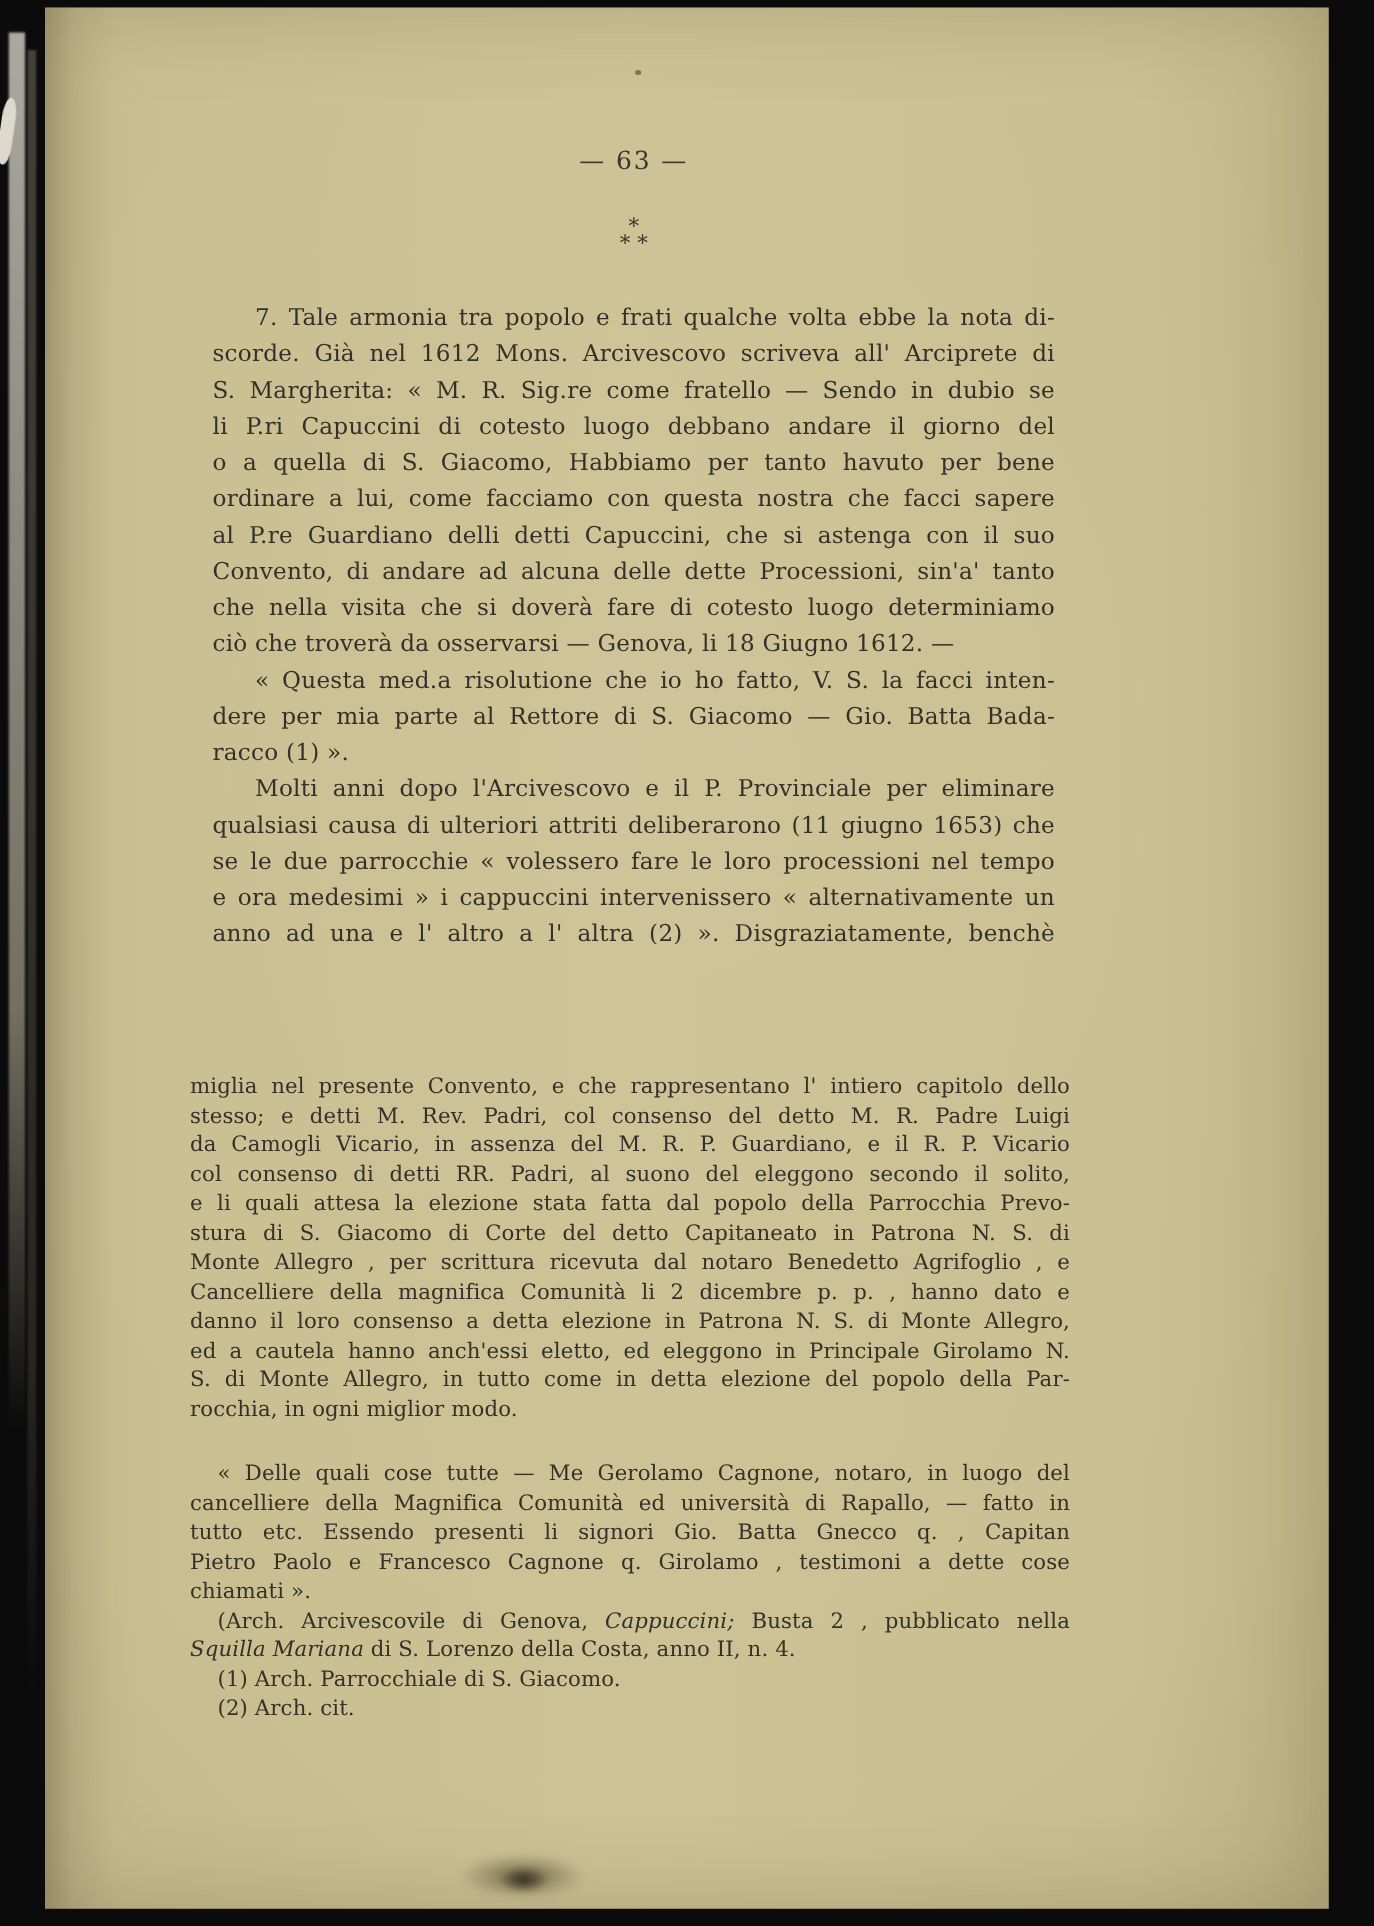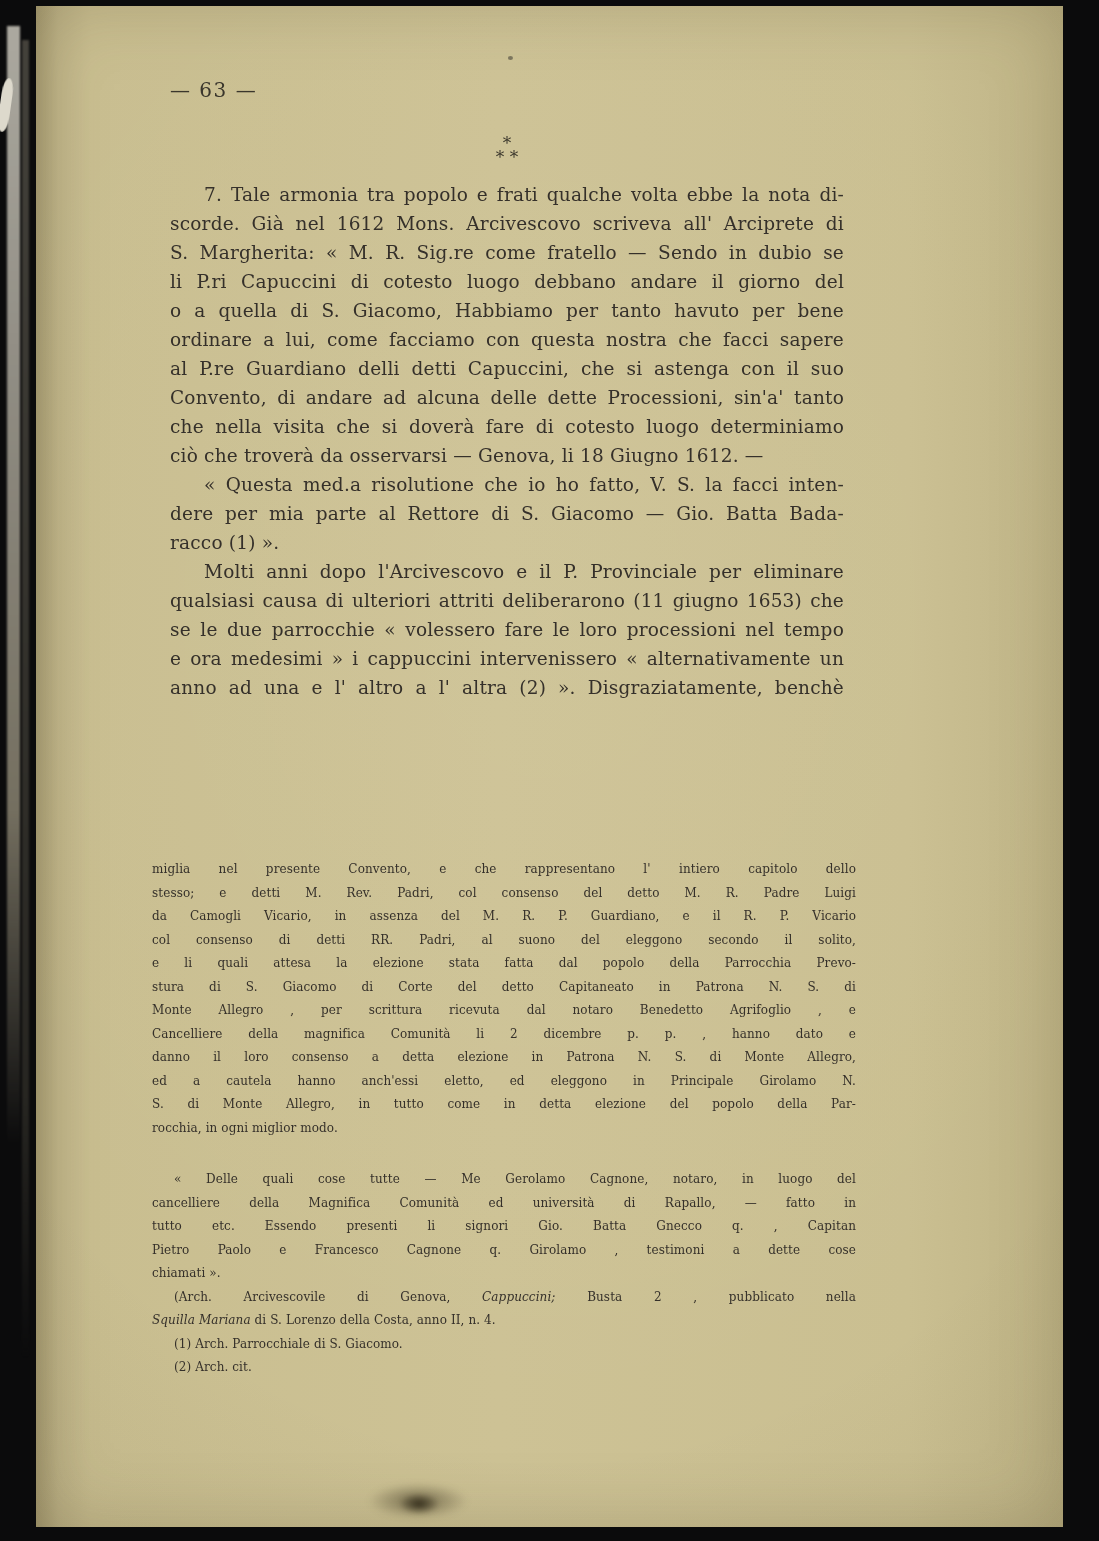--- a/index.html
+++ b/index.html
@@ -52,35 +52,35 @@
   }
   .stain-b {
     position: absolute; left: 356px; top: 1484px; width: 54px; height: 28px;
     background: radial-gradient(closest-side, rgba(38,32,16,0.8), rgba(38,32,16,0) 75%);
     filter: blur(2px);
   }
 
   
   .content { position: absolute; left: 134px; top: 0; width: 674px; color: #35302a; }
   .pagenum {
-    margin-top: 72px; text-align: left;
+    margin-top: 110px; text-align: center;
     font-size: 20px; letter-spacing: 1.5px; color: #3a362c;
   }
   .separator { margin-top: 34px; text-align: center; font-size: 17px; line-height: 14px; color: #3a362c; }
 
-  .main { margin-top: 16px; font-size: 18.5px; line-height: 29px; letter-spacing: 0.2px; }
+  .main { margin-top: 38px; font-size: 18.5px; line-height: 29px; letter-spacing: 0.2px; }
 
   .line { text-align: justify; text-align-last: justify; }
   .line.last { text-align-last: left; }
   .para.indent .line:first-child { text-indent: 34px; }
 
   
   .footnotes {
     position: absolute; left: 116px; top: 852px; width: 704px;
-    font-size: 12px; line-height: 23.5px; color: #35302a; letter-spacing: 0.1px;
+    font-size: 17px; line-height: 23.5px; color: #35302a; letter-spacing: 0.1px;
   }
   .fpara.indent .line:first-child { text-indent: 22px; margin-top: 28px; }
   .findent { text-indent: 22px; }
   .it { font-style: italic; }
 </style>
 </head>
 <body>
 
 <div class="stage">
   <div class="edge-strip-1"></div>

